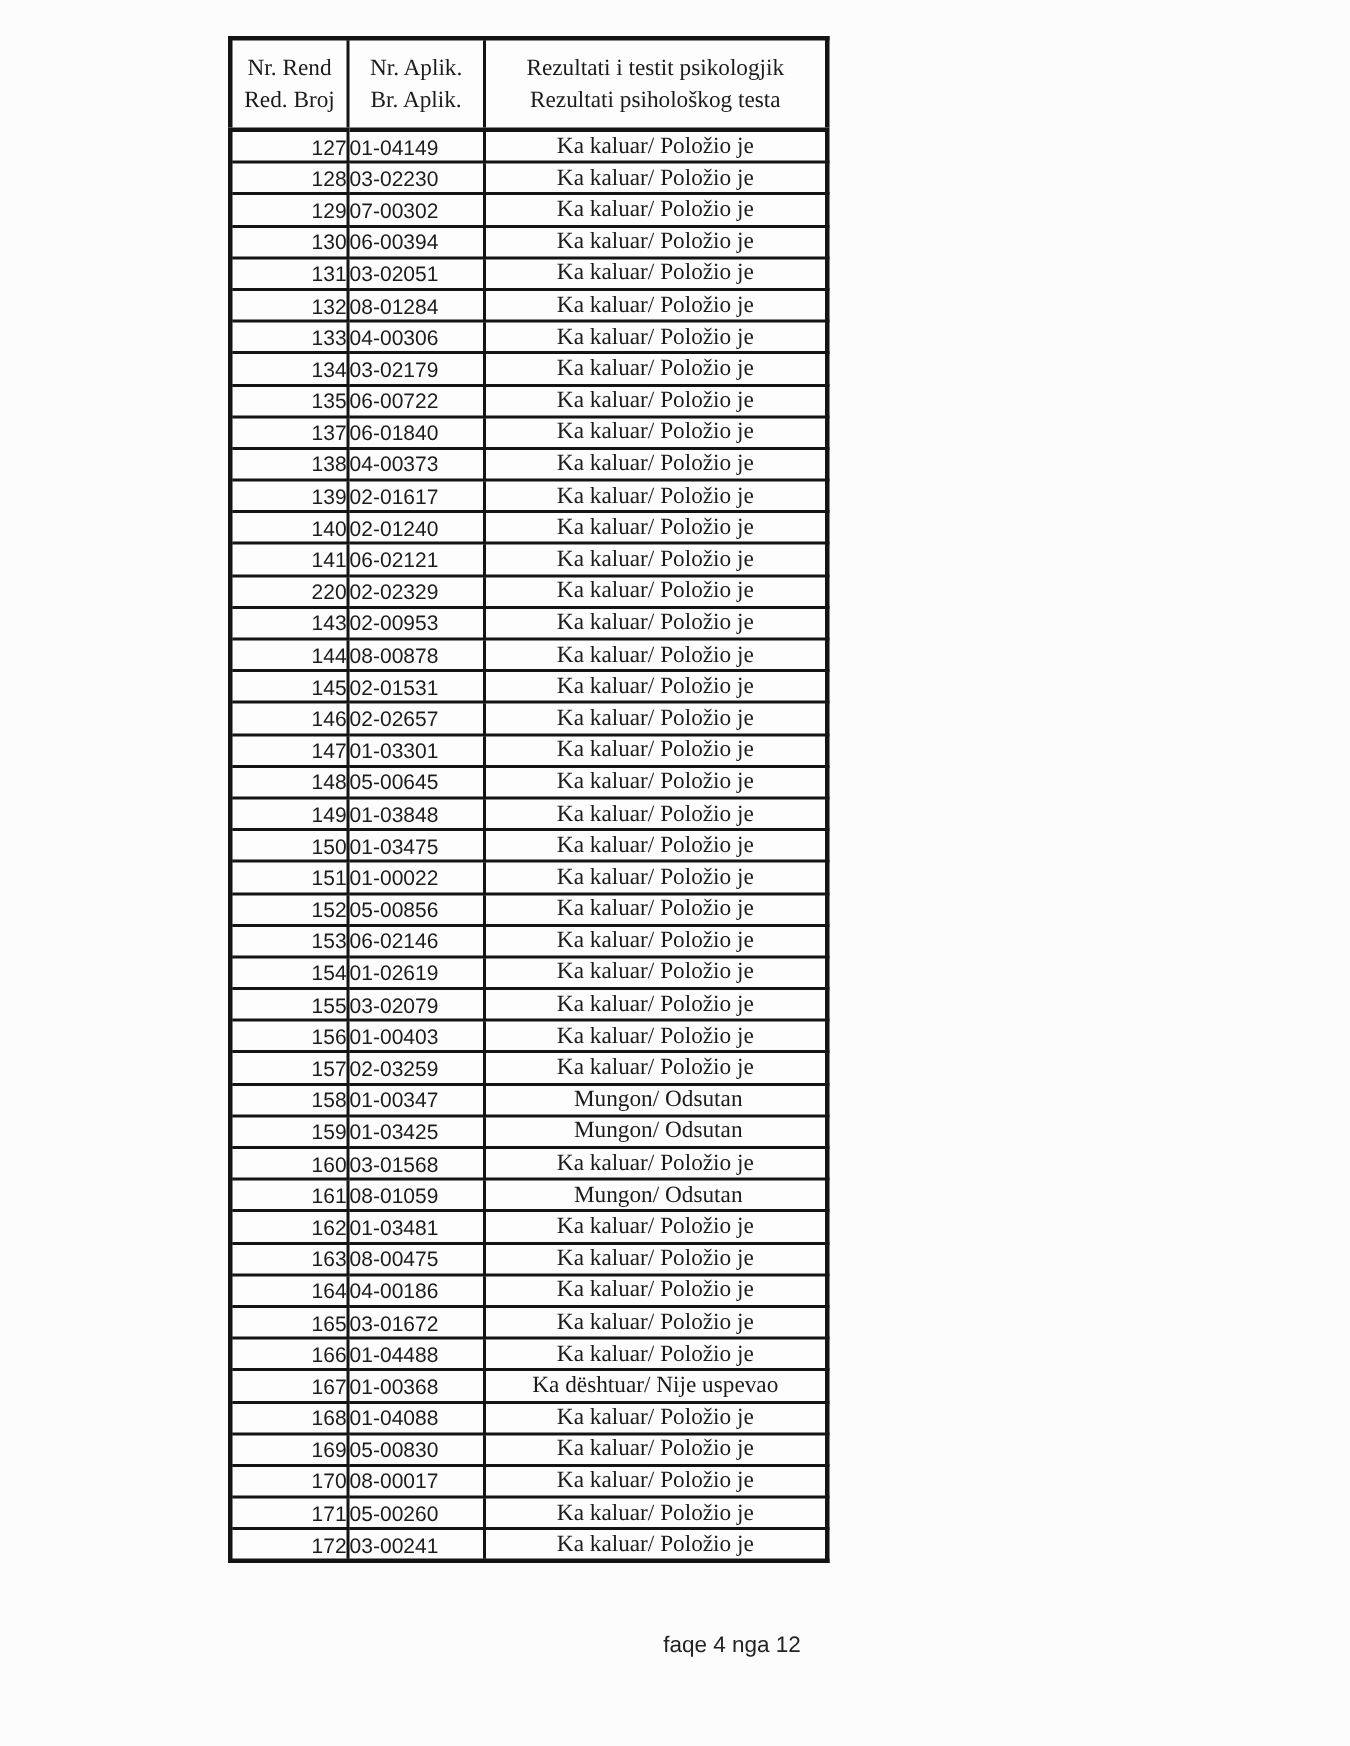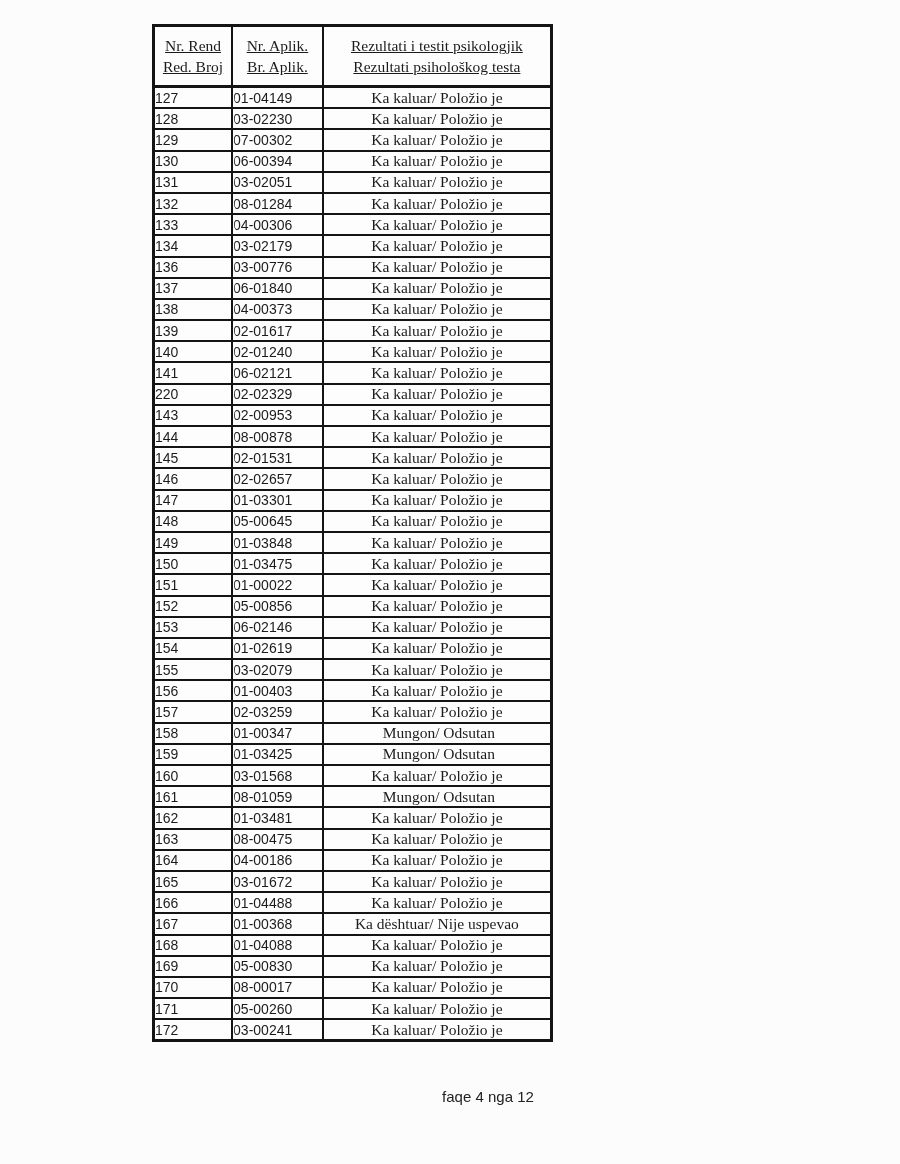--- a/index.html
+++ b/index.html
@@ -37,39 +37,37 @@
     font-family: "Liberation Serif", "DejaVu Serif", serif;
     font-weight: normal;
     font-size: 15.5px;
     line-height: 21px;
     text-align: center;
     vertical-align: middle;
     color: #1b1b1b;
   }
   .results-table thead th .hline {
     display: block;
-    text-decoration: underline;
   }
   .results-table tbody td {
     height: 19.2px;
     padding: 0;
     vertical-align: middle;
     overflow: hidden;
   }
   td.cell-nr {
-    text-align: left;
+    text-align: right;
     font-family: "Liberation Sans", sans-serif;
     font-size: 14px;
   }
   td.cell-aplik {
     text-align: left;
     padding-left: 6px;
     font-family: "Liberation Sans", sans-serif;
     font-size: 14px;
-    border-radius: 10px;
   }
   td.cell-rezultat {
     text-align: center;
     padding-left: 5px;
     font-family: "Liberation Serif", "DejaVu Serif", serif;
     font-size: 15.5px;
     white-space: pre-wrap;
   }
   .page-footer {
     position: absolute;
@@ -143,22 +141,22 @@
     <td class="cell-nr">133</td>
     <td class="cell-aplik">04-00306</td>
     <td class="cell-rezultat">Ka kaluar/ Položio je</td>
   </tr>
       <tr>
     <td class="cell-nr">134</td>
     <td class="cell-aplik">03-02179</td>
     <td class="cell-rezultat">Ka kaluar/ Položio je</td>
   </tr>
       <tr>
-    <td class="cell-nr">136</td>
-    <td class="cell-aplik">03-00776</td>
+    <td class="cell-nr">135</td>
+    <td class="cell-aplik">06-00722</td>
     <td class="cell-rezultat">Ka kaluar/ Položio je</td>
   </tr>
       <tr>
     <td class="cell-nr">137</td>
     <td class="cell-aplik">06-01840</td>
     <td class="cell-rezultat">Ka kaluar/ Položio je</td>
   </tr>
       <tr>
     <td class="cell-nr">138</td>
     <td class="cell-aplik">04-00373</td>

